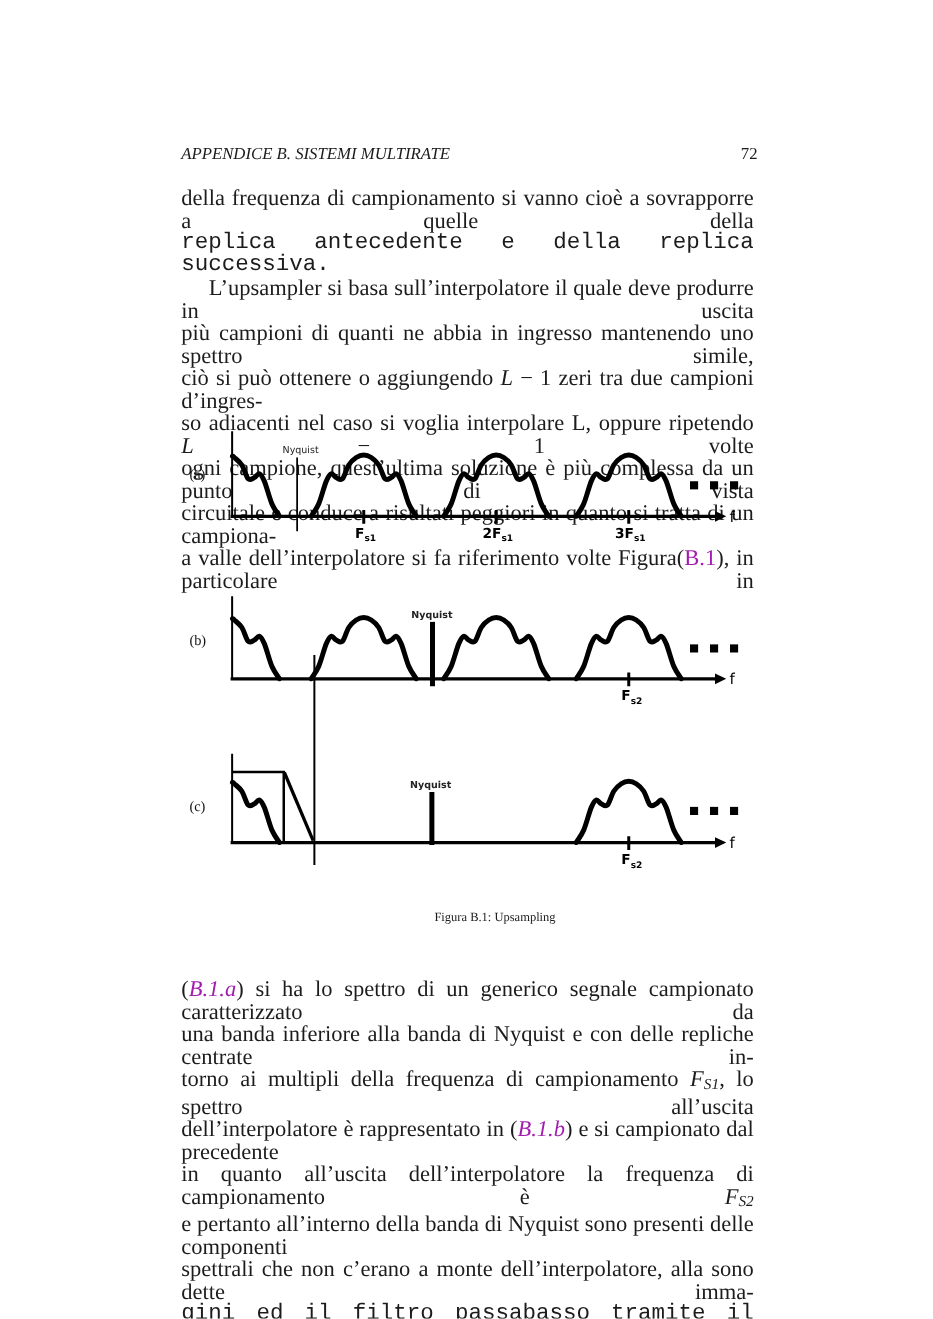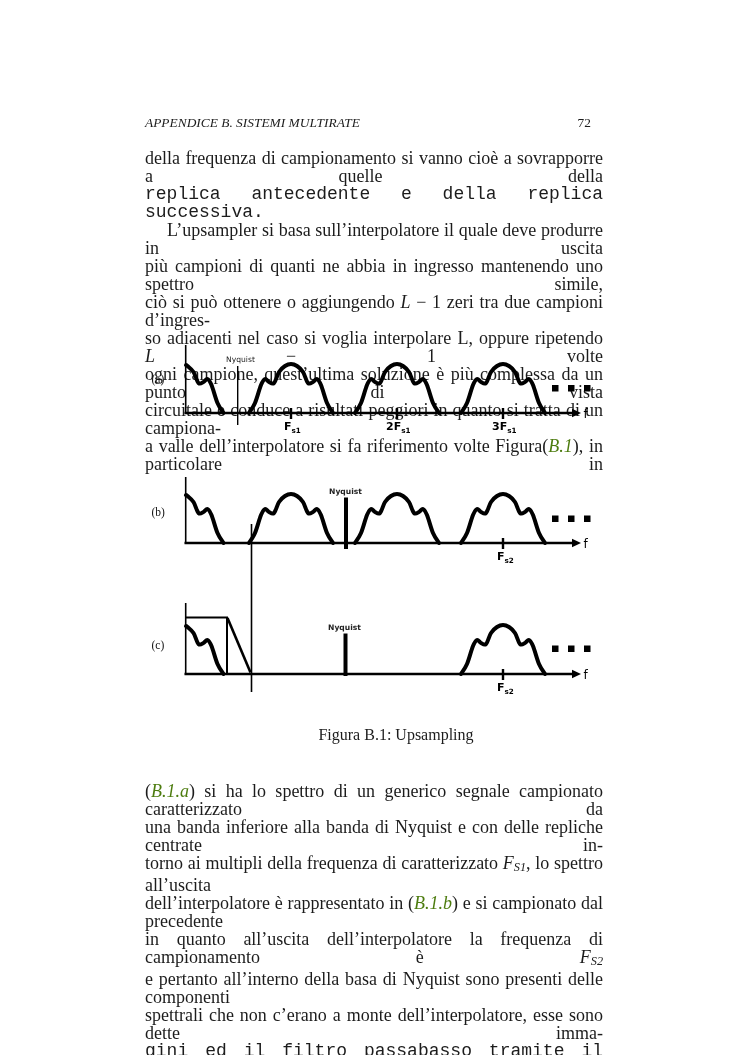--- a/index.html
+++ b/index.html
@@ -1,31 +1,31 @@
 <!DOCTYPE html>
 <html><head>
 <meta charset="utf-8">
 <style>
   html,body{margin:0;padding:0;background:#fff;}
   .page{position:relative;width:746px;height:1055px;background:#ffffff;overflow:hidden;
         font-family:"Liberation Serif",serif;color:#1c1c1c;border-radius:30px;}
   .hdr{position:absolute;top:115px;left:145px;width:461px;height:18px;
        font-style:italic;font-size:13.4px;}
-  .hdr .pg{position:absolute;right:15px;top:0;font-style:normal;}
+  .hdr .pg{position:absolute;right:0;top:0;font-style:normal;}
   .tblock{position:absolute;left:145px;width:458px;font-size:18px;line-height:18px;}
   #text-top{top:149px;}
   #text-bottom{top:772px;margin-top:10px;}
   .line{text-align:justify;text-align-last:justify;white-space:normal;}
   .line.end{text-align-last:left;font-family:Liberation Mono, monospace;}
   .indent .line:first-child{text-indent:22px;}
   .m{font-style:italic;}
-  .link{color:#4d7c0f;cursor:pointer;font-style:italic;}
+  .link{color:#a21caf;cursor:pointer;}
   .sub{font-size:0.68em;vertical-align:-2px;}
   .caption{position:absolute;top:726px;left:167px;width:458px;text-align:center;
-           font-size:16px;line-height:18px;}
+           font-size:10px;line-height:18px;}
   svg text{font-family:"DejaVu Sans","Liberation Sans",sans-serif;}
   svg .panlab{font-family:"Liberation Serif",serif;font-size:11.5px;fill:#111;}
   svg .nyq{font-size:7.6px;fill:#222;}
   svg .flab{font-size:12px;fill:#000;}
   svg .tick{font-size:11px;font-weight:bold;fill:#000;}
 </style>
 </head>
 <body>
 
 <div class="page">
@@ -106,22 +106,22 @@
       <line x1="227.5" y1="618" x2="250.5" y2="672.5" stroke="#000" stroke-width="2.6"></line>
       <line x1="251.5" y1="524" x2="251.5" y2="692" stroke="#000" stroke-width="1.6"></line>
     </svg>
 
   <div class="caption">Figura B.1: Upsampling</div>
 
   <div id="text-bottom" class="tblock">
       <div>
         <div class="line"><span>(</span><span class="link m">B.1.a</span><span>) si ha lo spettro di un generico segnale campionato caratterizzato da</span></div>
         <div class="line"><span>una banda inferiore alla banda di Nyquist e con delle repliche centrate in-</span></div>
-        <div class="line"><span>torno ai multipli della frequenza di caratterizzato </span><span class="m">F</span><span class="m sub">S1</span><span>, lo spettro all’uscita</span></div>
+        <div class="line"><span>torno ai multipli della frequenza di campionamento </span><span class="m">F</span><span class="m sub">S1</span><span>, lo spettro all’uscita</span></div>
         <div class="line"><span>dell’interpolatore è rappresentato in (</span><span class="link m">B.1.b</span><span>) e si campionato dal precedente</span></div>
         <div class="line"><span>in quanto all’uscita dell’interpolatore la frequenza di campionamento è </span><span class="m">F</span><span class="m sub">S2</span></div>
-        <div class="line"><span>e pertanto all’interno della basa di Nyquist sono presenti delle componenti</span></div>
-        <div class="line"><span>spettrali che non c’erano a monte dell’interpolatore, esse sono dette imma-</span></div>
+        <div class="line"><span>e pertanto all’interno della banda di Nyquist sono presenti delle componenti</span></div>
+        <div class="line"><span>spettrali che non c’erano a monte dell’interpolatore, alla sono dette imma-</span></div>
         <div class="line end"><span>gini ed il filtro passabasso tramite il quale vengono eliminate è detto filtro</span></div>
       </div>
     </div>
 
 </div>
 
 </body></html>

